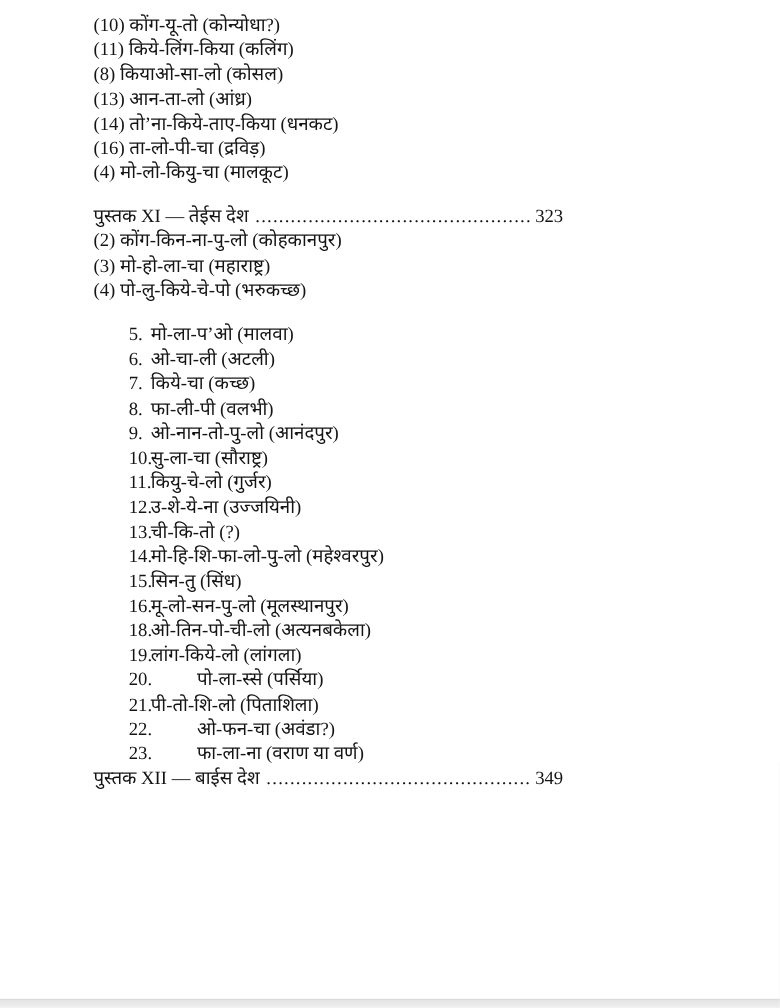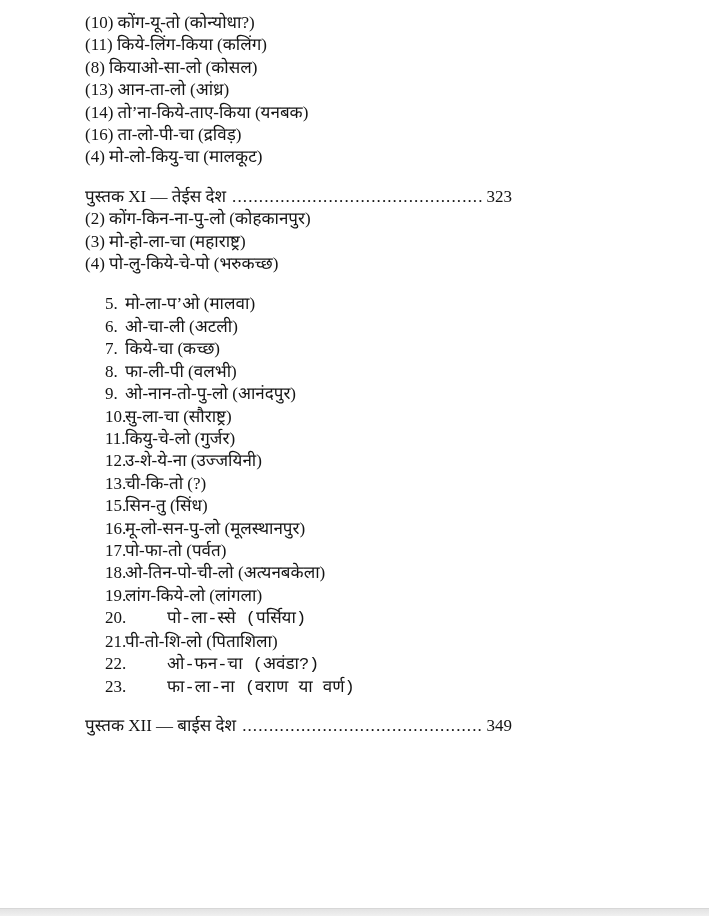--- a/index.html
+++ b/index.html
@@ -17,62 +17,62 @@
     position: absolute;
     left: 85px;
     top: 12px;
     right: 30px;
   }
   .row {
     line-height: 22.4px;
     white-space: nowrap;
   }
   
-  .s3 { margin-left: 20px; }
+  .s3 { margin-left: 32px; }
   .s3 .n { display: inline-block; width: 20px; }
-  .s3.tab .t { margin-left: 42px; font-family: Liberation Mono, monospace; }
+  .s3.tab .t { margin-left: 42px; }
   .heading {
     display: flex;
     align-items: baseline;
     width: 427px;
     line-height: 22.4px;
     white-space: nowrap;
   }
   .heading .label { white-space: nowrap; }
   .heading .dots {
     flex: 1;
     overflow: hidden;
     white-space: nowrap;
     letter-spacing: 1.1px;
     margin: 0 5px 0 6px;
   }
   .heading .pg { white-space: nowrap; }
   .mt17 { margin-top: 17px; }
   .mt13 { margin-top: 13px; }
   .mt18 { margin-top: 18px; }
-  .mt15 { margin-top: 15px; }
+  .mt15 { }
   .page-bottom-edge {
     position: absolute;
     left: 0; right: 0; bottom: 0;
     height: 7px;
     background: linear-gradient(#e3e3e3, #f0f0f0);
     border-top: 1px solid #d7d7d7;
   }
 </style>
 </head>
 <body>
 
 <div class="page">
   <div class="content">
 
     <div class="row"><span class="n">(10)</span> <span class="t">कोंग-यू-तो (कोन्योधा?)</span></div>
     <div class="row"><span class="n">(11)</span> <span class="t">किये-लिंग-किया (कलिंग)</span></div>
     <div class="row"><span class="n">(8)</span> <span class="t">कियाओ-सा-लो (कोसल)</span></div>
     <div class="row"><span class="n">(13)</span> <span class="t">आन-ता-लो (आंध्र)</span></div>
-    <div class="row"><span class="n">(14)</span> <span class="t">तो’ना-किये-ताए-किया (यनबक)</span></div>
+    <div class="row"><span class="n">(14)</span> <span class="t">तो’ना-किये-ताए-किया (धनकट)</span></div>
     <div class="row"><span class="n">(16)</span> <span class="t">ता-लो-पी-चा (द्रविड़)</span></div>
     <div class="row"><span class="n">(4)</span> <span class="t">मो-लो-कियु-चा (मालकूट)</span></div>
 
     <div class="heading mt17">
       <span class="label">पुस्तक XI — तेईस देश</span>
       <span class="dots">..........................................................................</span>
       <span class="pg">323</span>
     </div>
 
     <div class="row"><span class="n">(2)</span> <span class="t">कोंग-किन-ना-पु-लो (कोहकानपुर)</span></div>
@@ -81,23 +81,23 @@
 
     <div class="row s3 mt18"><span class="n">5.</span><span class="t">मो-ला-प’ओ (मालवा)</span></div>
     <div class="row s3"><span class="n">6.</span><span class="t">ओ-चा-ली (अटली)</span></div>
     <div class="row s3"><span class="n">7.</span><span class="t">किये-चा (कच्छ)</span></div>
     <div class="row s3"><span class="n">8.</span><span class="t">फा-ली-पी (वलभी)</span></div>
     <div class="row s3"><span class="n">9.</span><span class="t">ओ-नान-तो-पु-लो (आनंदपुर)</span></div>
     <div class="row s3"><span class="n">10.</span><span class="t">सु-ला-चा (सौराष्ट्र)</span></div>
     <div class="row s3"><span class="n">11.</span><span class="t">कियु-चे-लो (गुर्जर)</span></div>
     <div class="row s3"><span class="n">12.</span><span class="t">उ-शे-ये-ना (उज्जयिनी)</span></div>
     <div class="row s3"><span class="n">13.</span><span class="t">ची-कि-तो (?)</span></div>
+    <div class="row s3"><span class="n">14.</span><span class="t">मो-हि-शि-फा-लो-पु-लो (महेश्वरपुर)</span></div>
     <div class="row s3"><span class="n">15.</span><span class="t">सिन-तु (सिंध)</span></div>
     <div class="row s3"><span class="n">16.</span><span class="t">मू-लो-सन-पु-लो (मूलस्थानपुर)</span></div>
-    <div class="row s3"><span class="n">17.</span><span class="t">पो-फा-तो (पर्वत)</span></div>
     <div class="row s3"><span class="n">18.</span><span class="t">ओ-तिन-पो-ची-लो (अत्यनबकेला)</span></div>
     <div class="row s3"><span class="n">19.</span><span class="t">लांग-किये-लो (लांगला)</span></div>
     <div class="row s3 tab"><span class="n">20.</span><span class="t">पो-ला-स्से (पर्सिया)</span></div>
     <div class="row s3"><span class="n">21.</span><span class="t">पी-तो-शि-लो (पिताशिला)</span></div>
     <div class="row s3 tab"><span class="n">22.</span><span class="t">ओ-फन-चा (अवंडा?)</span></div>
     <div class="row s3 tab"><span class="n">23.</span><span class="t">फा-ला-ना (वराण या वर्ण)</span></div>
 
     <div class="heading mt15">
       <span class="label">पुस्तक XII — बाईस देश</span>
       <span class="dots">..........................................................................</span>

